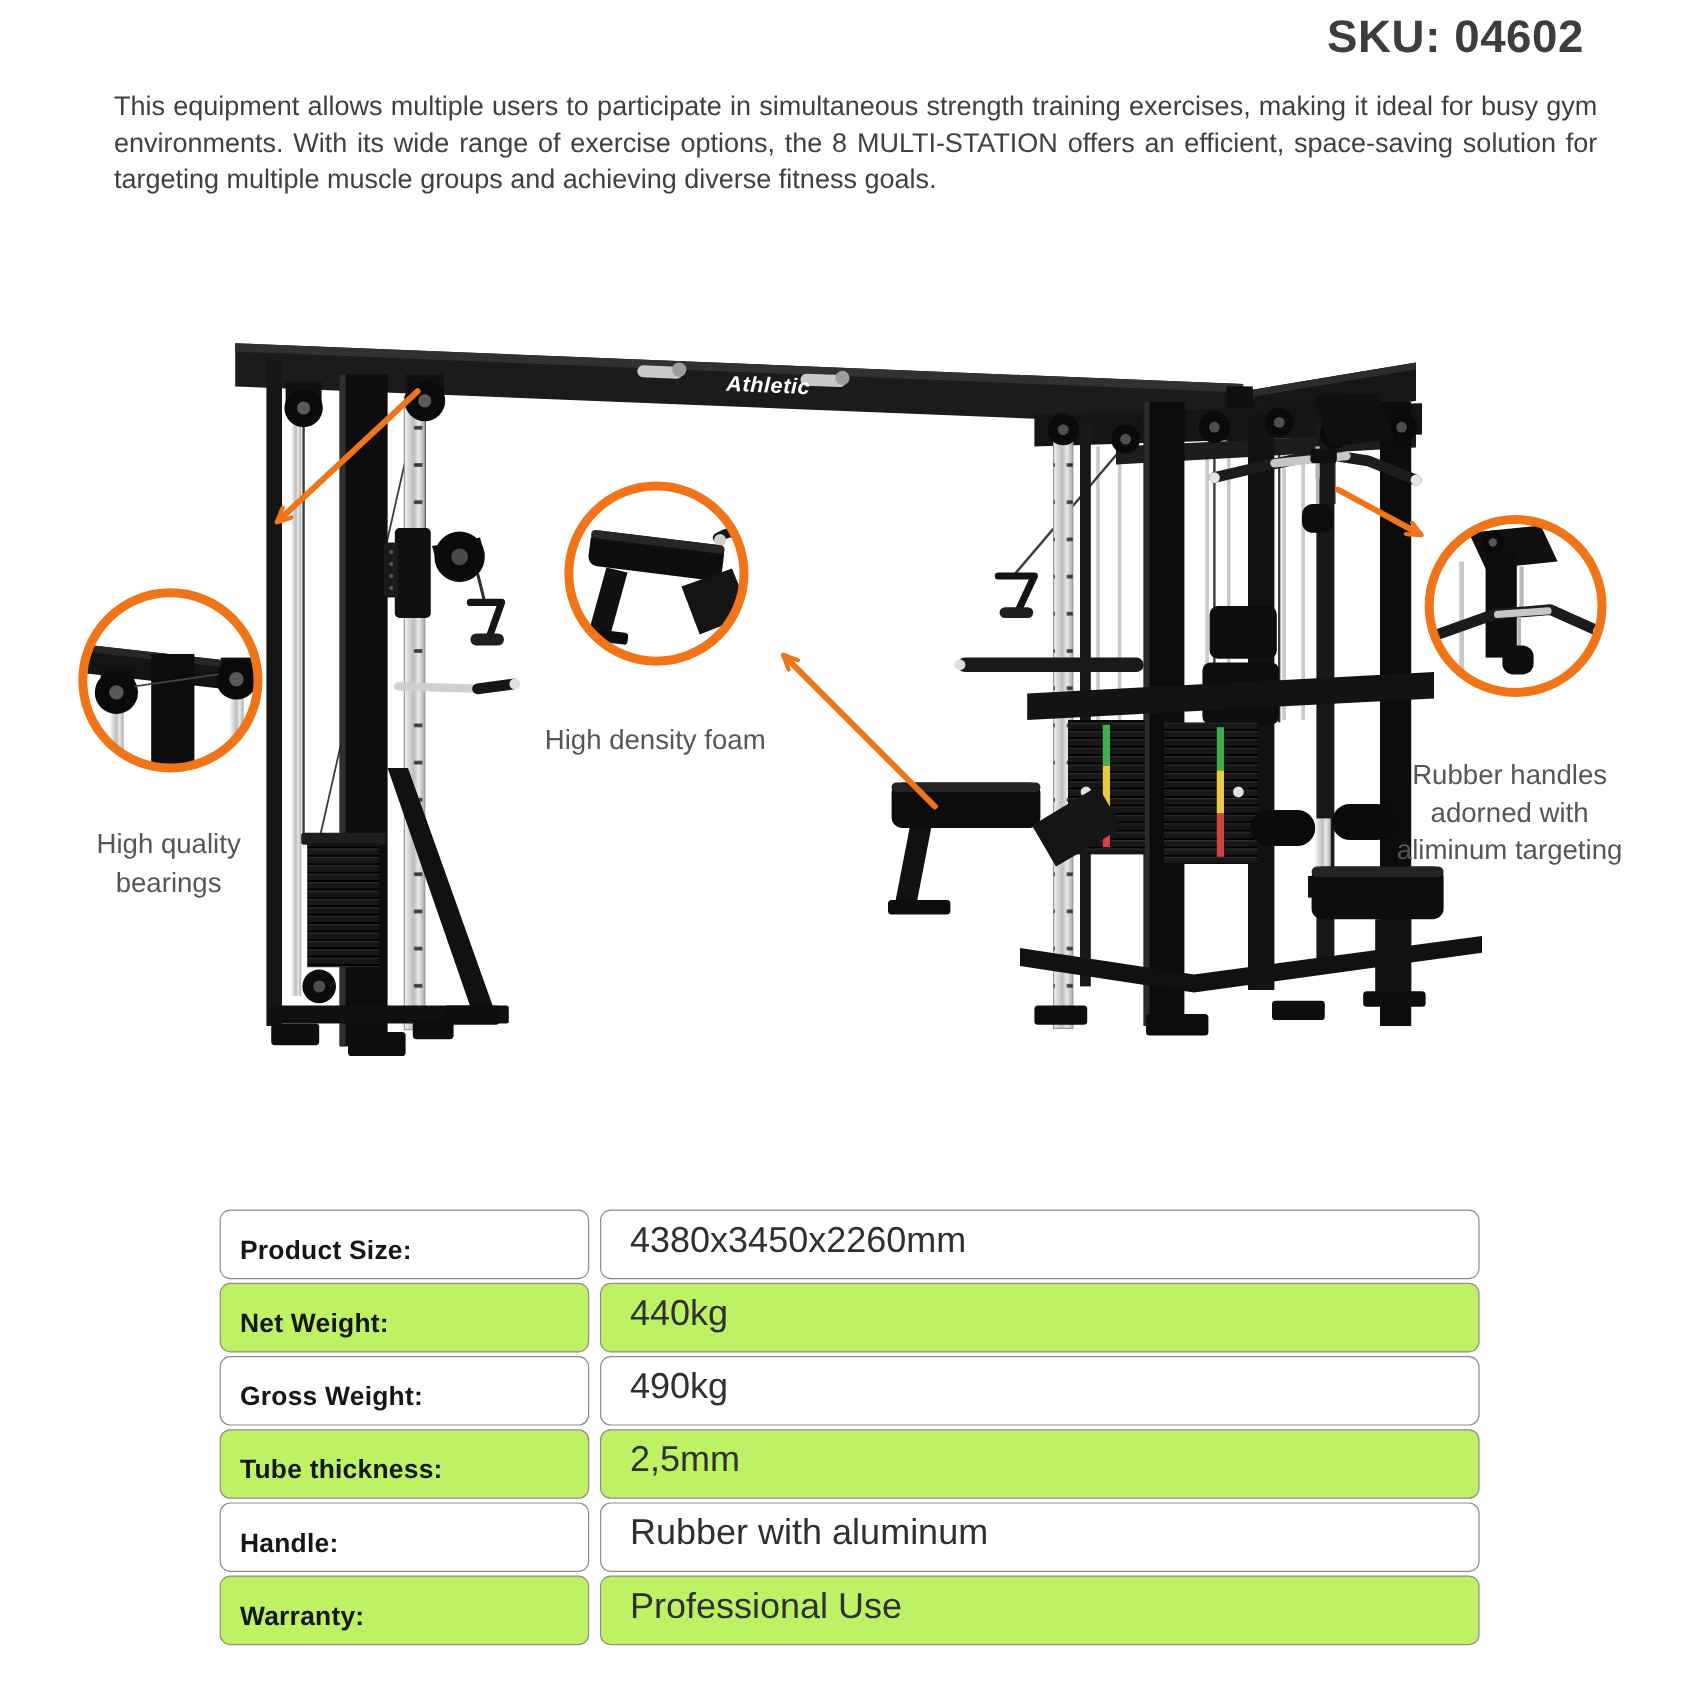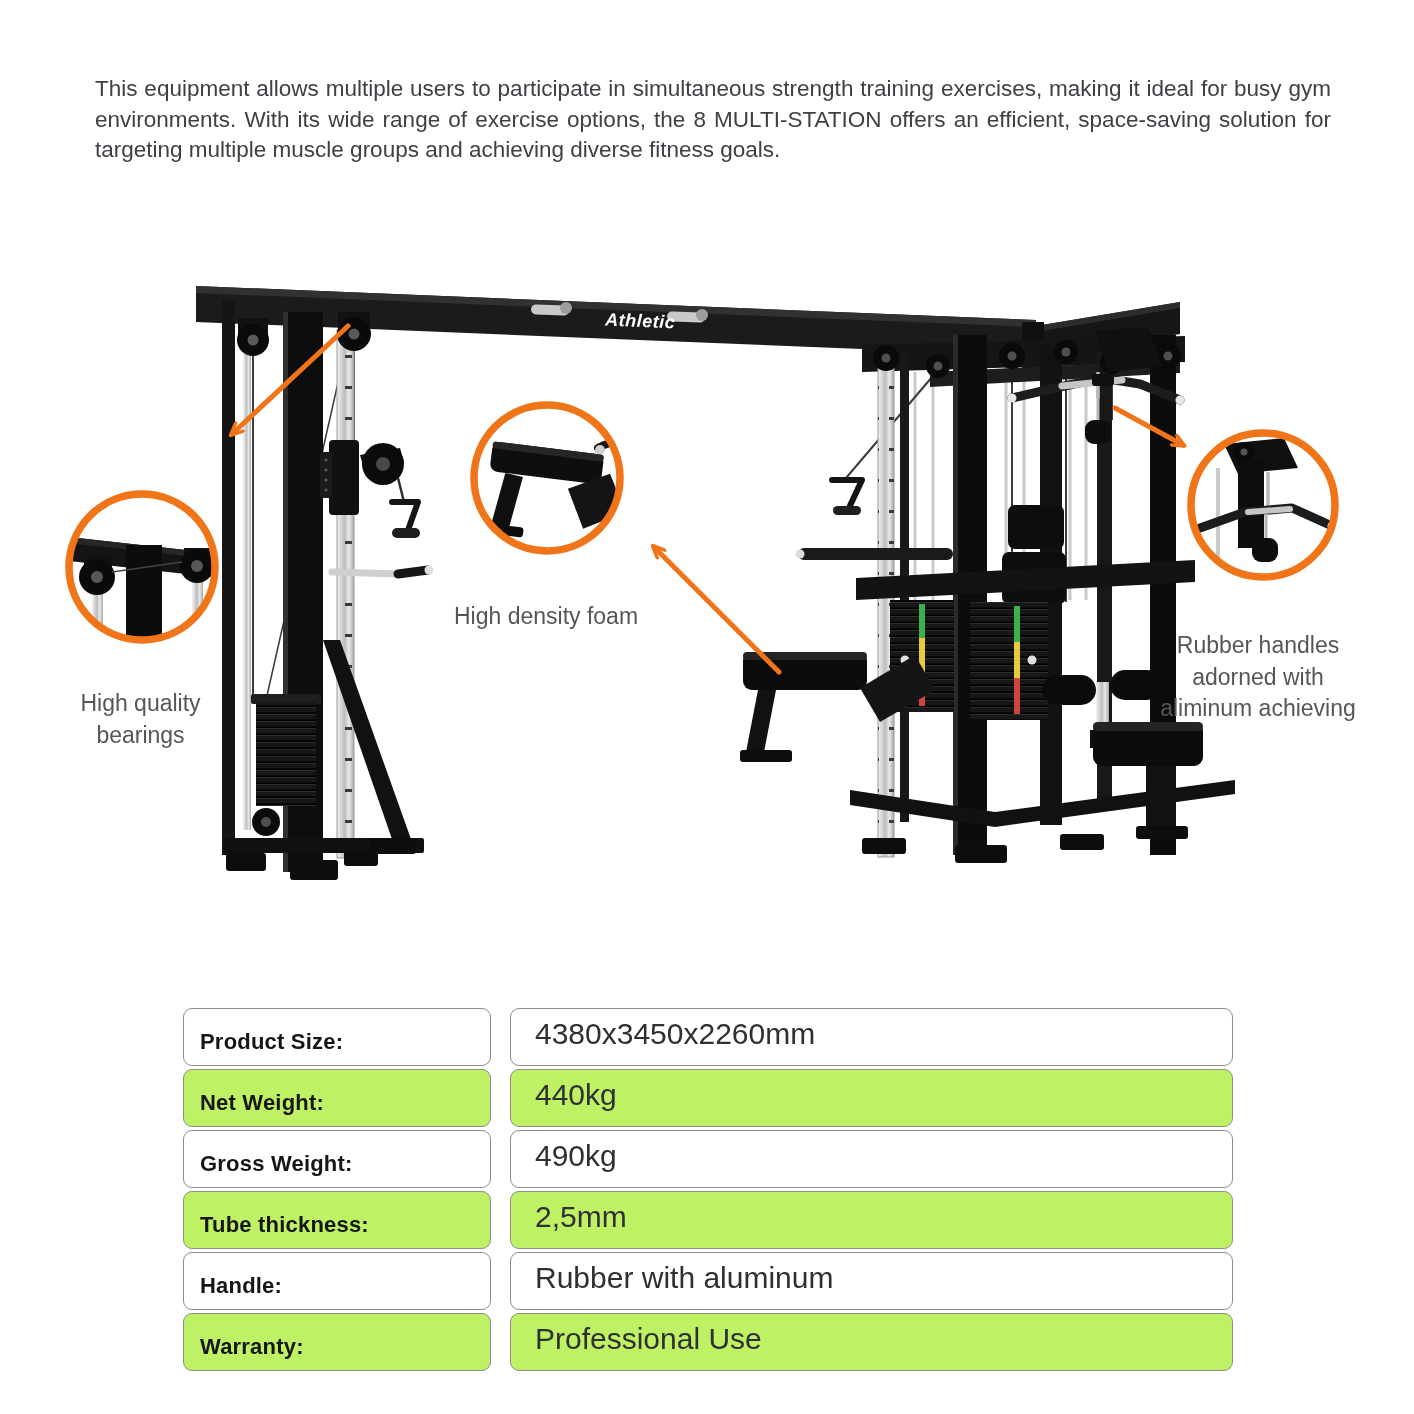--- a/index.html
+++ b/index.html
@@ -19,40 +19,41 @@
   }
   .illustration-svg { position:absolute; left:0; top:0; width:1414px; height:1414px; }
   .callout-label {
     position:absolute; text-align:center; color:#55565a;
     font-size:23px; line-height:1.38;margin-top:28px;
   }
   .label-bearings { left:53px;  top:660px; width:175px; }
   .label-foam     { left:426px; top:573px; width:240px; }
   .label-handles  { left:1152px;top:602px; width:212px; }
   .spec-table { position:absolute; left:183px; top:1008px; width:1050px; }
-  .spec-row { display:flex; gap:19px; margin-bottom:3px; height:58px; }
+  .spec-row { display:flex; gap:9px; margin-bottom:3px; height:58px; }
   .spec-cell {
     border:1.5px solid #8d8d8d; border-radius:9px; background:#ffffff;
     display:flex; align-items:center;
   }
   .spec-label {
     width:308px; padding:10px 6px 0 16px;
     font-weight:700; font-size:22px; color:#161617; letter-spacing:.2px;
   }
   .spec-value {
     flex:1; padding:0 10px 6px 24px;
     font-size:30px; color:#303034;
   }
   .row-alt .spec-cell { background:#bef264; }
 </style>
 </head>
 <body>
 
 <div class="page">
 
+  <div class="sku">SKU: 04602</div>
 
   <p class="desc">This equipment allows multiple users to participate in simultaneous strength training exercises, making it ideal for busy gym environments. With its wide range of exercise options, the 8 MULTI-STATION offers an efficient, space-saving solution for targeting multiple muscle groups and achieving diverse fitness goals.</p>
 
   <svg class="illustration-svg" viewBox="0 0 1414 1414" xmlns="http://www.w3.org/2000/svg">
     <defs>
       <linearGradient id="chrome" x1="0" y1="0" x2="1" y2="0">
         <stop offset="0" stop-color="#f3f3f3"></stop>
           <stop offset="0.45" stop-color="#bdbdbd"></stop>
         <stop offset="0.7" stop-color="#e9e9e9"></stop>
           <stop offset="1" stop-color="#a8a8a8"></stop>
@@ -304,21 +305,21 @@
         <circle cx="1332" cy="526" r="4.5" fill="#e6e6e6"></circle>
         <line x1="1266" y1="514" x2="1266" y2="540" stroke="#b5b5b5" stroke-width="3"></line>
         <rect x="1252" y="538" width="26" height="24" rx="9" fill="#0d0d0d"></rect>
       </g>
       <circle cx="1263" cy="505" r="72" fill="none" stroke="#F07418" stroke-width="7.5"></circle>
     </g>
   </svg>
 
   <div class="callout-label label-bearings">High quality bearings</div>
   <div class="callout-label label-foam">High density foam</div>
-  <div class="callout-label label-handles">Rubber handles adorned with aliminum achieving</div>
+  <div class="callout-label label-handles">Rubber handles adorned with aliminum targeting</div>
 
   <div class="spec-table">
     <div class="spec-row">
       <div class="spec-cell spec-label">Product Size:</div>
       <div class="spec-cell spec-value">4380x3450x2260mm</div>
     </div>
     <div class="spec-row row-alt">
       <div class="spec-cell spec-label">Net Weight:</div>
       <div class="spec-cell spec-value">440kg</div>
     </div>

